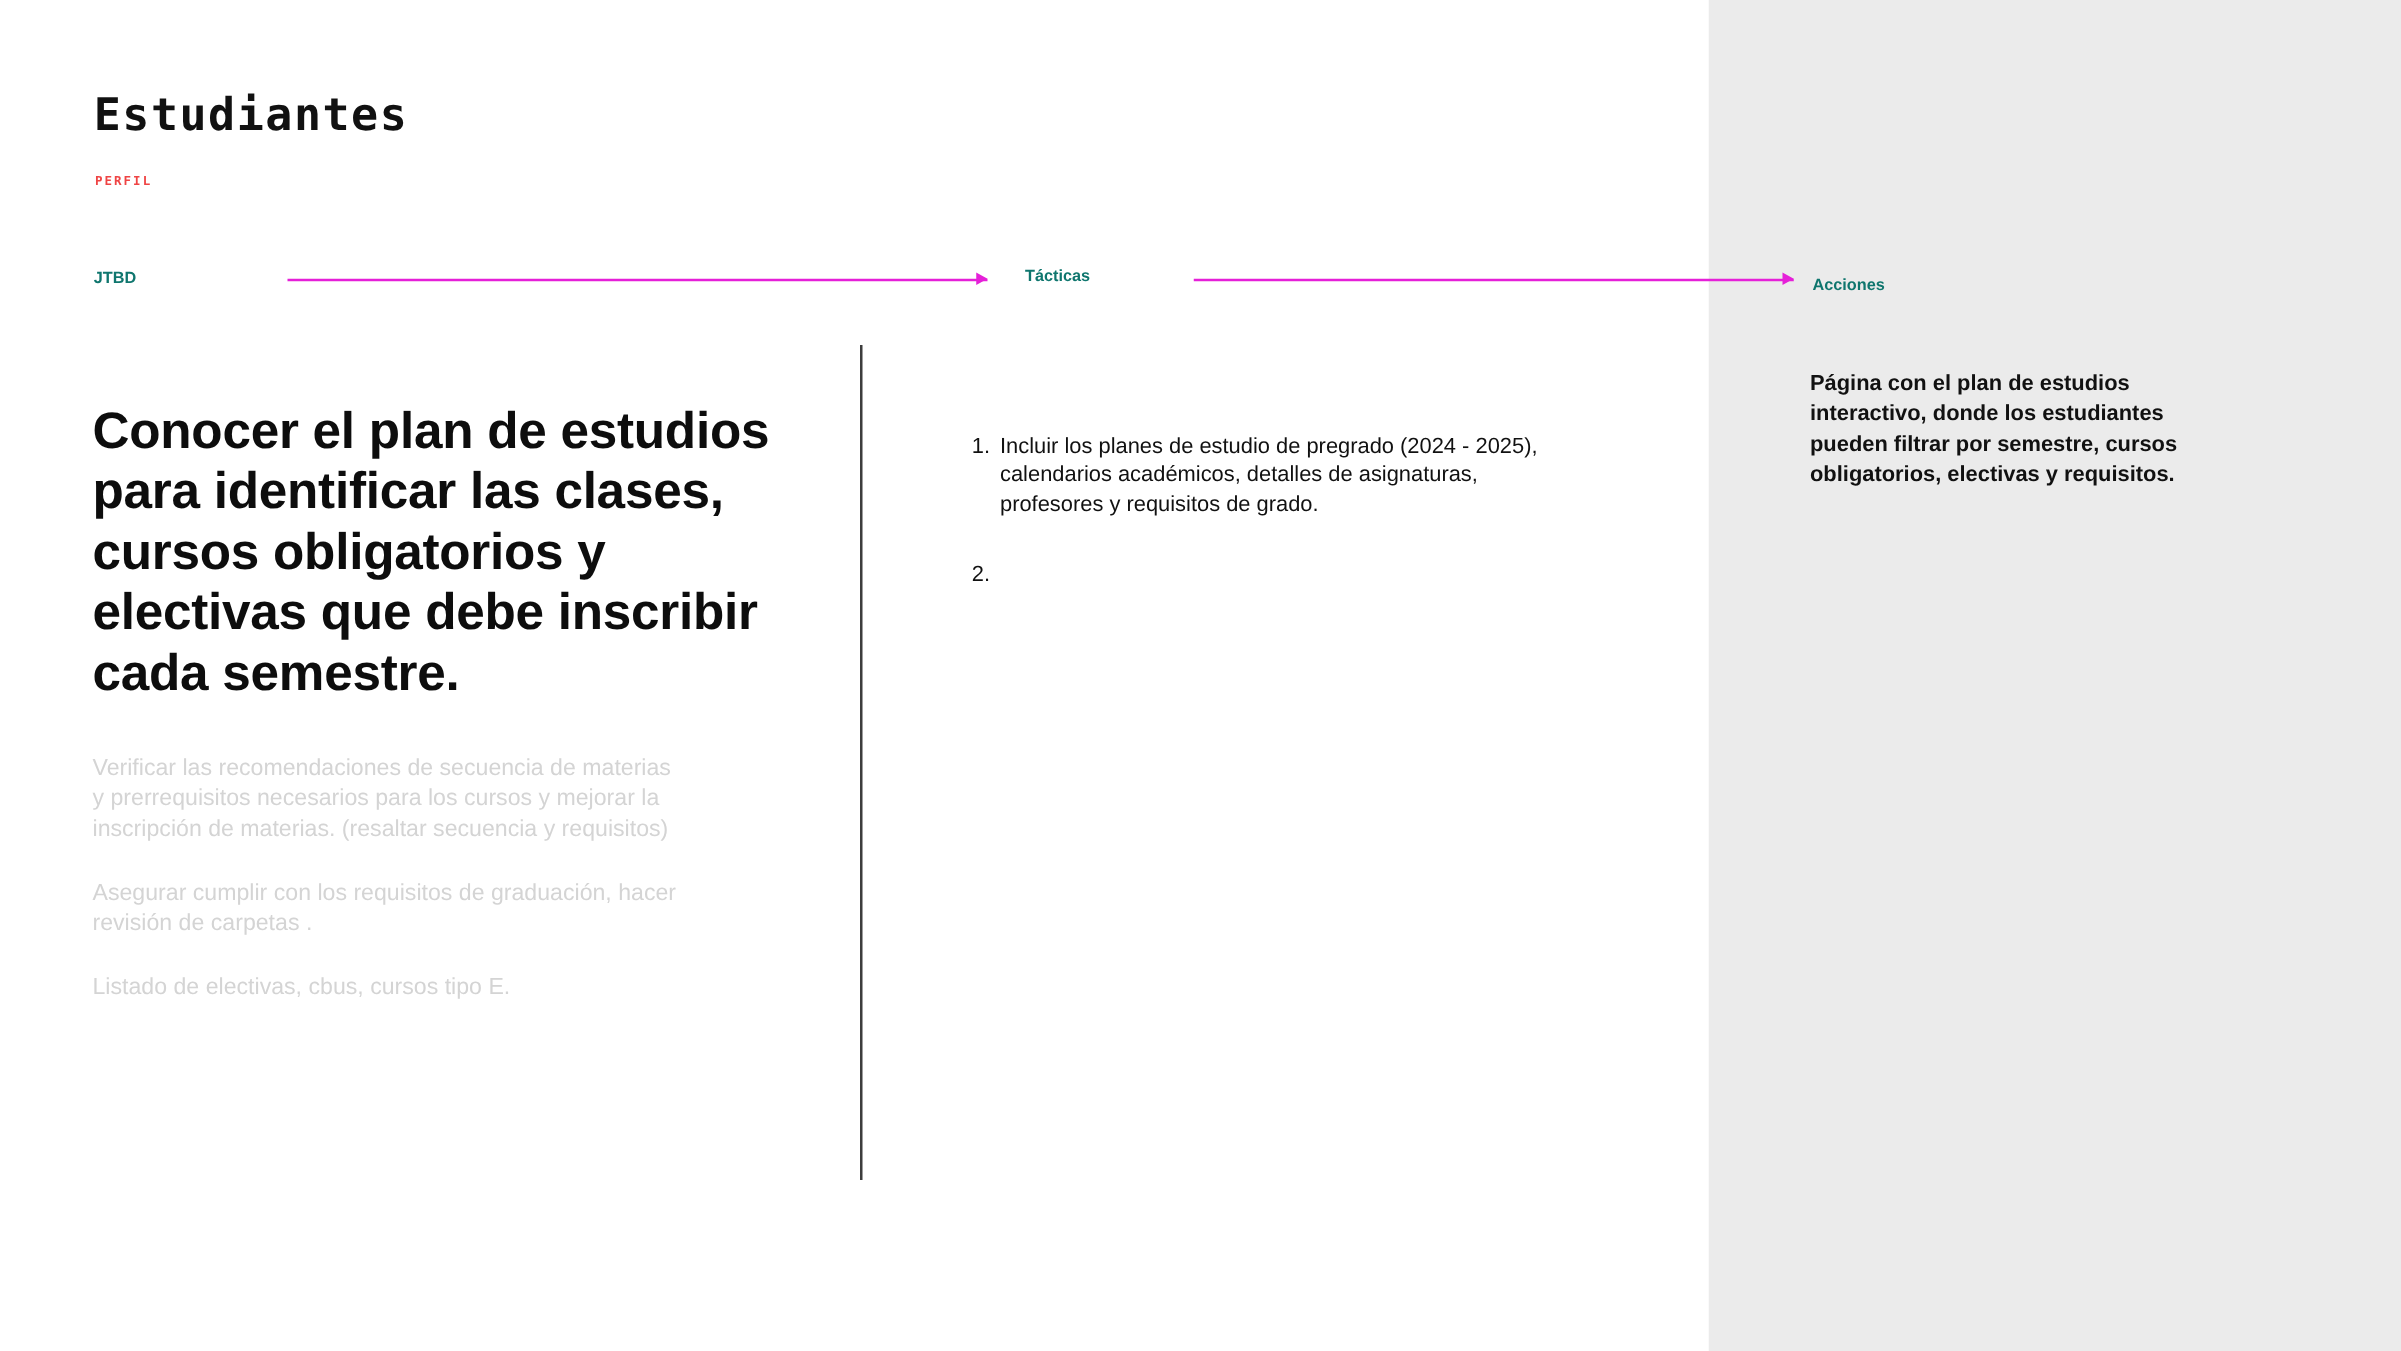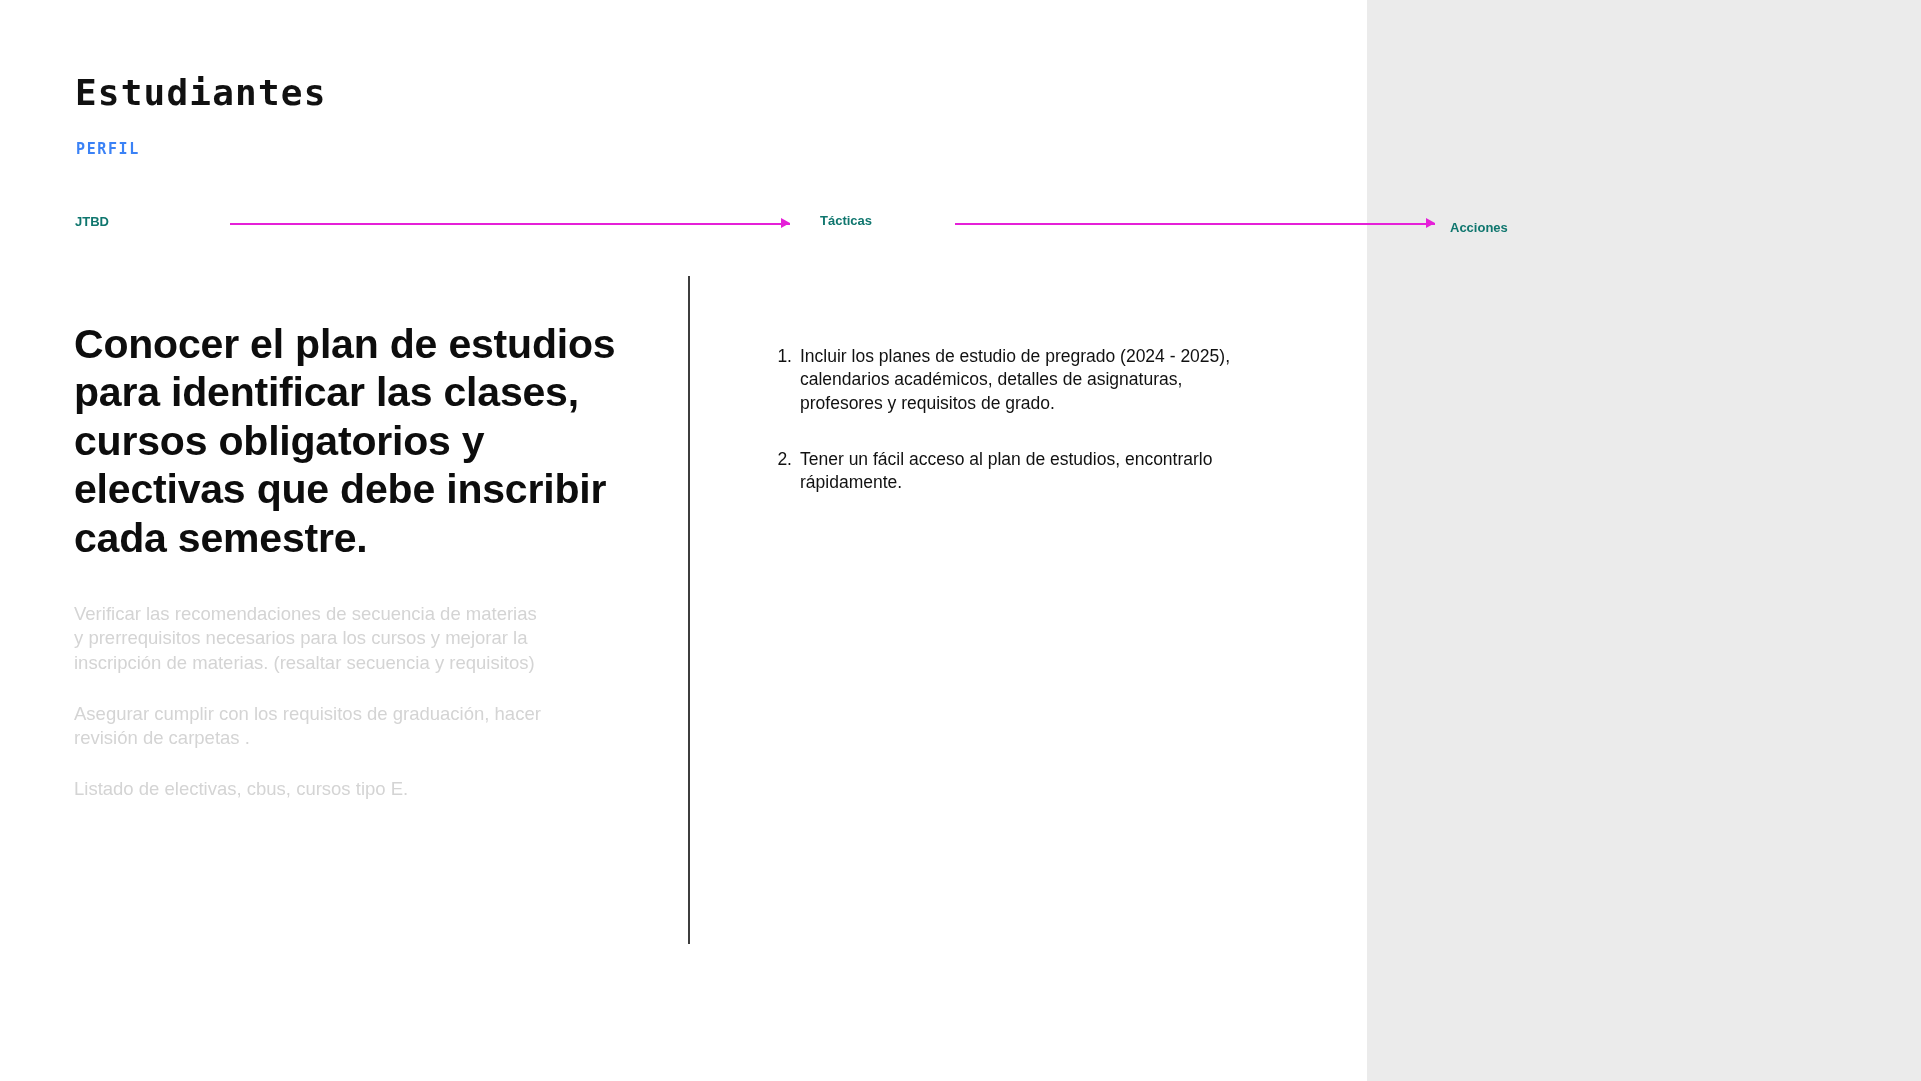--- a/index.html
+++ b/index.html
@@ -41,24 +41,24 @@
     letter-spacing: 1.2px;
     color: #111111;
     white-space: nowrap;
   }
 
   .page-subtitle {
     position: absolute;
     left: 76px;
     top: 140px;
     font-family: "DejaVu Sans Mono", monospace;
-    font-size: 15px;
+    font-size: 10px;
     font-weight: bold;
     letter-spacing: 1.6px;
-    color: #3b82f6;
+    color: #ef4444;
     white-space: nowrap;
   }
 
   
   .col-label {
     position: absolute;
     font-size: 13px;
     font-weight: bold;
     color: #0f766e;
     white-space: nowrap;
@@ -210,18 +210,20 @@
     </div>
   </div>
 
   <div class="tactics-col">
     <div class="tactic-item">
       <div class="tactic-num">1.</div>
       <div class="tactic-text">Incluir los planes de estudio de pregrado (2024 - 2025), calendarios académicos, detalles de asignaturas, profesores y requisitos de grado.</div>
     </div>
     <div class="tactic-item">
       <div class="tactic-num">2.</div>
-      <div class="tactic-text">Tener un fácil acceso al plan de estudios, encontrarlo rápidamente.</div>
     </div>
   </div>
 
+  <div class="actions-col">
+    <div class="action-text">Página con el plan de estudios interactivo, donde los estudiantes pueden filtrar por semestre, cursos obligatorios, electivas y requisitos.</div>
+  </div>
 
 </div>
 
 </body></html>

